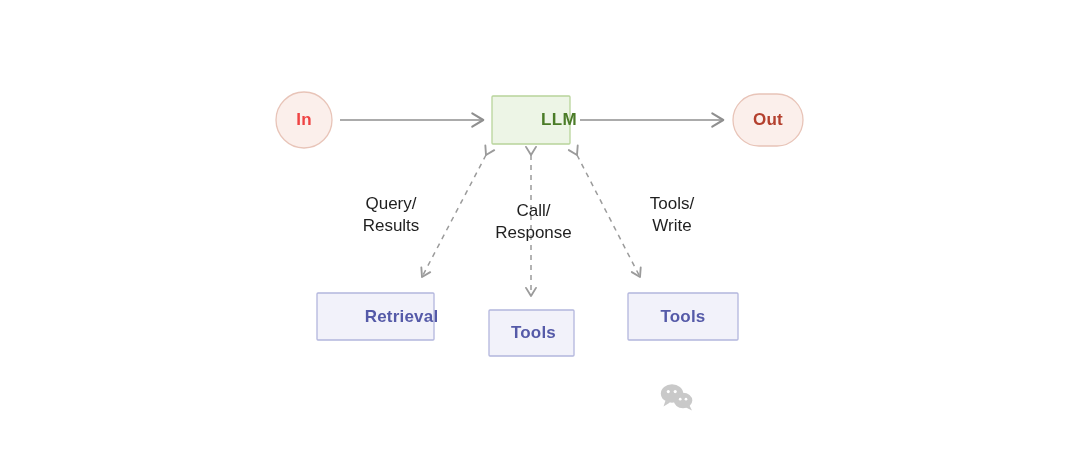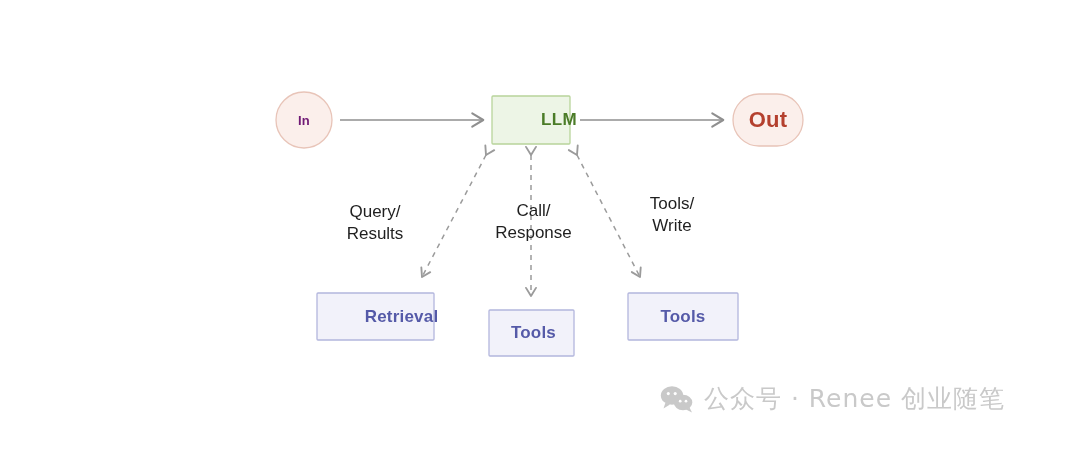--- a/index.html
+++ b/index.html
@@ -24,26 +24,26 @@
     position: absolute;
     display: flex;
     align-items: center;
     justify-content: center;
     white-space: nowrap;
     pointer-events: none;
   }
   
   .cap-in {
     left: 276px; top: 92px; width: 56px; height: 56px;
-    font-size: 13px; font-weight: 700; color: #701a75;
+    font-size: 17px; font-weight: 700; color: #ef4444;
     letter-spacing: 0.2px;
   }
   .cap-out {
     left: 733px; top: 94px; width: 70px; height: 52px;
-    font-size: 22px; font-weight: 700; color: #b4402e;
+    font-size: 17px; font-weight: 700; color: #b4402e;
     letter-spacing: 0.2px;
   }
   
   .box-llm {
     left: 492px; top: 96px; width: 78px; height: 48px;
     font-size: 17px; font-weight: 700; color: #4b7c28;
     letter-spacing: 0.3px;
     margin-left: 28px;
   }
   
@@ -66,21 +66,21 @@
   
   .edge-label {
     position: absolute;
     color: #1f1f1f;
     font-size: 17px;
     line-height: 1.30;
     text-align: center;
     white-space: pre;
     pointer-events: none;
   }
-  .lbl-query   { left: 323px; top: 193px; width: 104px; margin-top: 8px; }
+  .lbl-query   { left: 339px; top: 193px; width: 104px; }
   .lbl-call    { left: 477px; top: 200px; width: 113px; }
   .lbl-readwrite { left: 626px; top: 193px; width: 92px; }
   
   .watermark {
     position: absolute;
     left: 660px; top: 382px;
     display: flex;
     align-items: center;
     gap: 10px;
     color: #c9c9c9;
@@ -162,14 +162,13 @@
       <polygon points="5.5,18.5 3.5,24.5 10,20.5" fill="#c9c9c9"></polygon>
       <circle cx="8.3" cy="9.6" r="1.55" fill="#ffffff"></circle>
       <circle cx="15.2" cy="9.6" r="1.55" fill="#ffffff"></circle>
 
       <ellipse cx="23" cy="18.5" rx="9.3" ry="7.8" fill="#c9c9c9"></ellipse>
       <polygon points="29.5,23.5 32,28.5 26,25.5" fill="#c9c9c9"></polygon>
       <circle cx="20.2" cy="17.2" r="1.35" fill="#ffffff"></circle>
       <circle cx="26" cy="17.2" r="1.35" fill="#ffffff"></circle>
     </svg>
   </span>
-  <span class="wm-text">公众号 · Renee 创业随笔</span>
 </div>
 
 </body></html>

